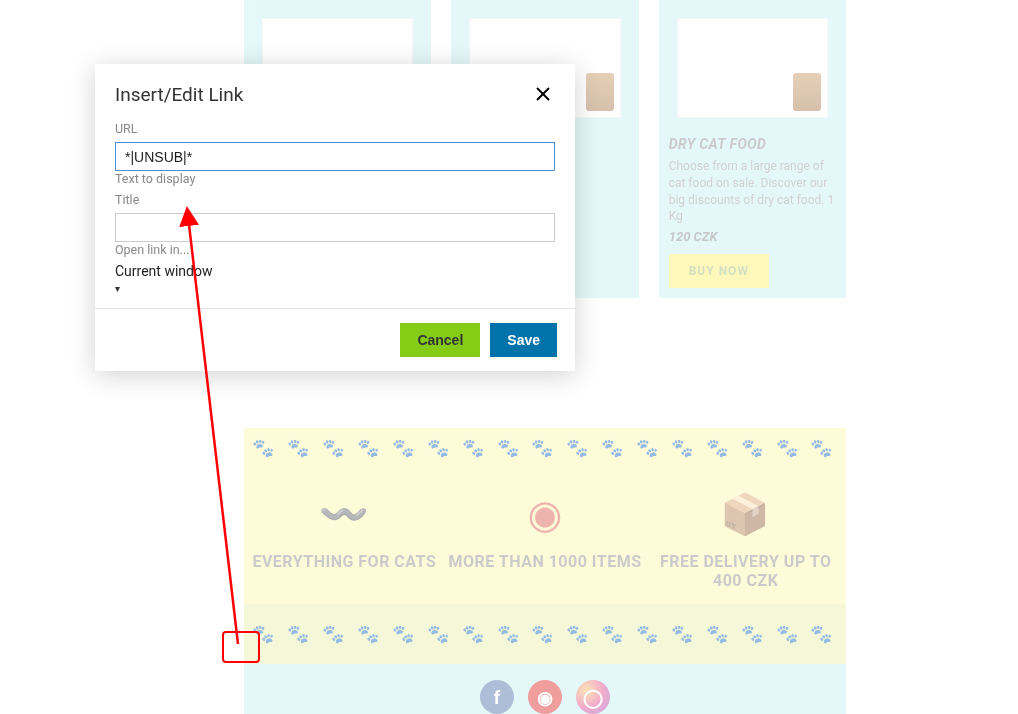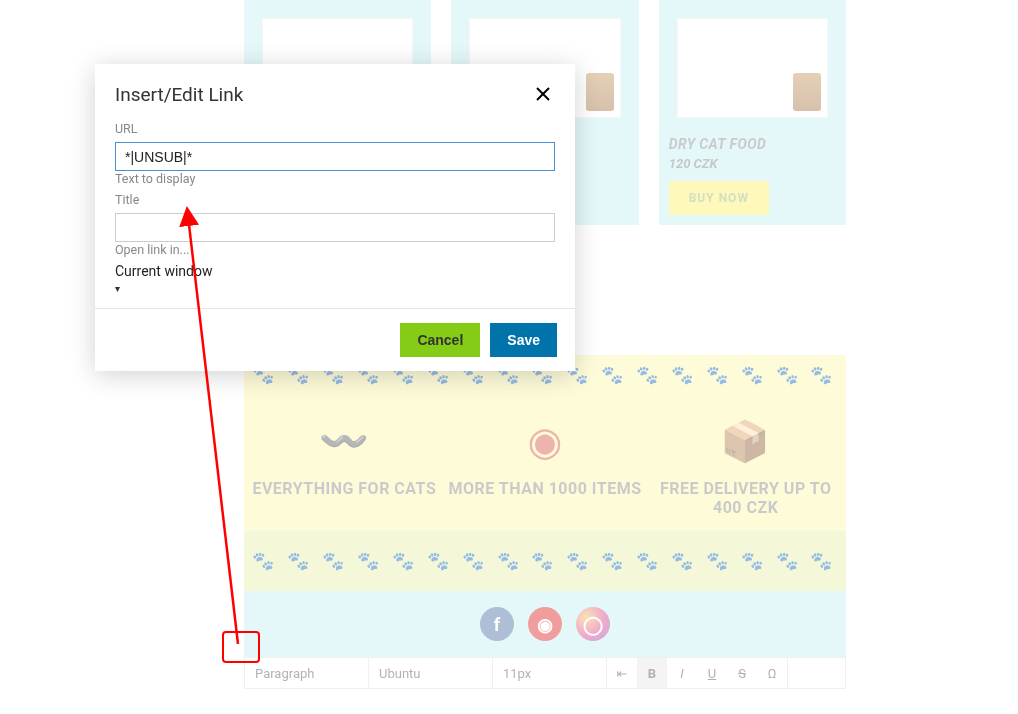--- a/index.html
+++ b/index.html
@@ -372,20 +372,21 @@
       <div class="product-card">
         <div class="inner-yellow" style="padding:8px;">
           <div class="product-img-box"></div>
         </div>
       </div>
       <div style="flex:1;background:#c5f0f5;padding:10px;">
         <div class="inner-yellow" style="padding:8px;">
           <div class="product-img-box"></div>
         </div>
         <div class="prod-title">DRY CAT FOOD</div>
+        <div class="prod-desc">Choose from a large range of cat food on sale. Discover our big discounts of dry cat food. 1 Kg</div>
         <div class="prod-price">120 CZK</div>
         <div class="buy-btn">BUY NOW</div>
       </div>
     </div>
 
     <div class="feat-row">
       <div class="paws-top">🐾 🐾 🐾 🐾 🐾 🐾 🐾 🐾 🐾 🐾 🐾 🐾 🐾 🐾 🐾 🐾 🐾 🐾 🐾 🐾</div>
       <div class="feat">
         <div class="feat-icon">〰️</div>
         <div class="feat-label">EVERYTHING FOR CATS</div>

